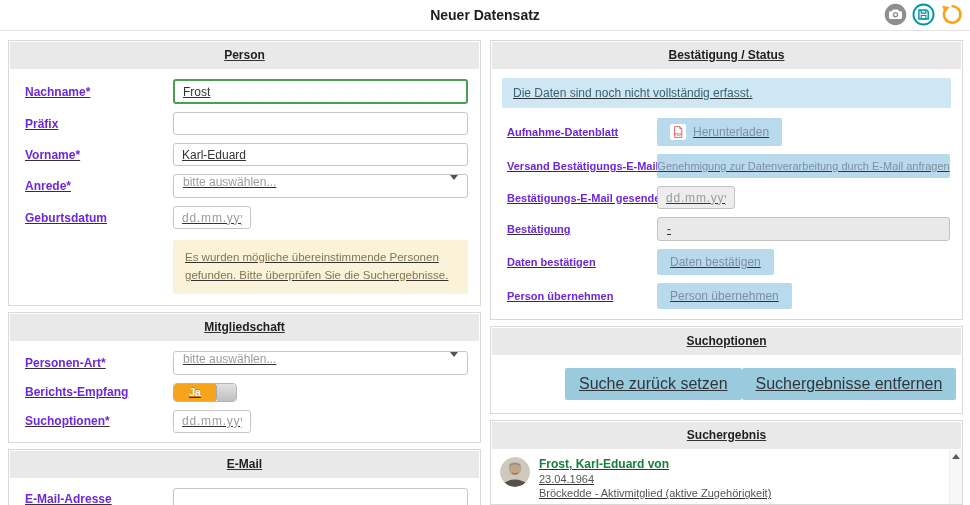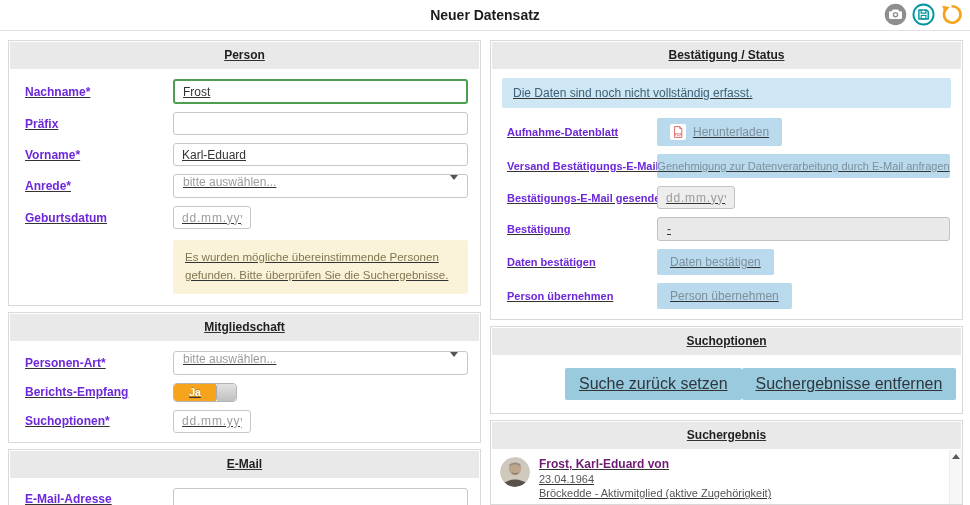--- a/index.html
+++ b/index.html
@@ -90,21 +90,21 @@
   }
 
   
   .opt-row { display:flex; justify-content:space-between; padding:12px 58px 13px 74px; }
 
   
   .result-panel { flex:1; position:relative; overflow:hidden; display:flex; flex-direction:column; }
   .result-body { position:relative; flex:1; }
   .result-item { display:flex; gap:9px; padding:7px 20px 7px 9px; cursor:pointer; align-items:flex-start; }
   .avatar { width:30px; height:30px; border-radius:50%; overflow:hidden; flex:0 0 auto; }
-  .result-name { font-weight:bold; font-size:12px; color:#701a75; line-height:1.25; }
+  .result-name { font-weight:bold; font-size:12px; color:#15803d; line-height:1.25; }
   .result-line { font-size:11px; color:#555; line-height:1.3; }
   .scrollbar {
     position:absolute; top:0; right:0; bottom:0; width:13px;
     background:#f7f7f7; border-left:1px solid #ececec;
     display:flex; justify-content:center; padding-top:4px;
   }
   .scroll-up { width:0; height:0; border-left:4px solid transparent; border-right:4px solid transparent; border-bottom:5px solid #5a5a5a; }
 </style>
 </head>
 <body>

